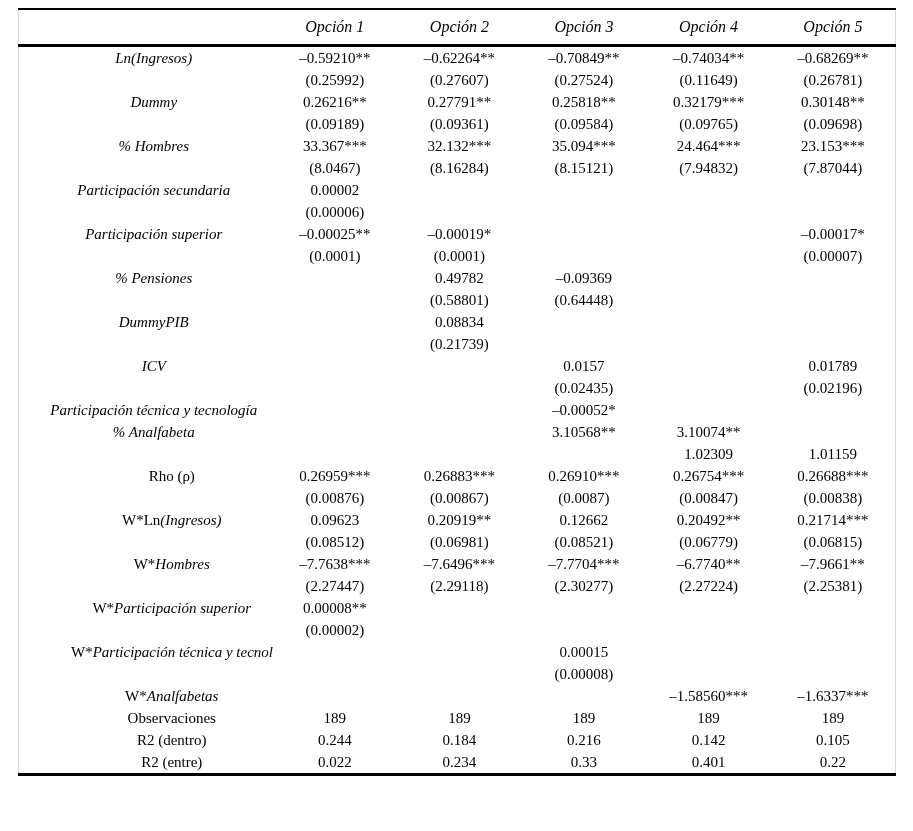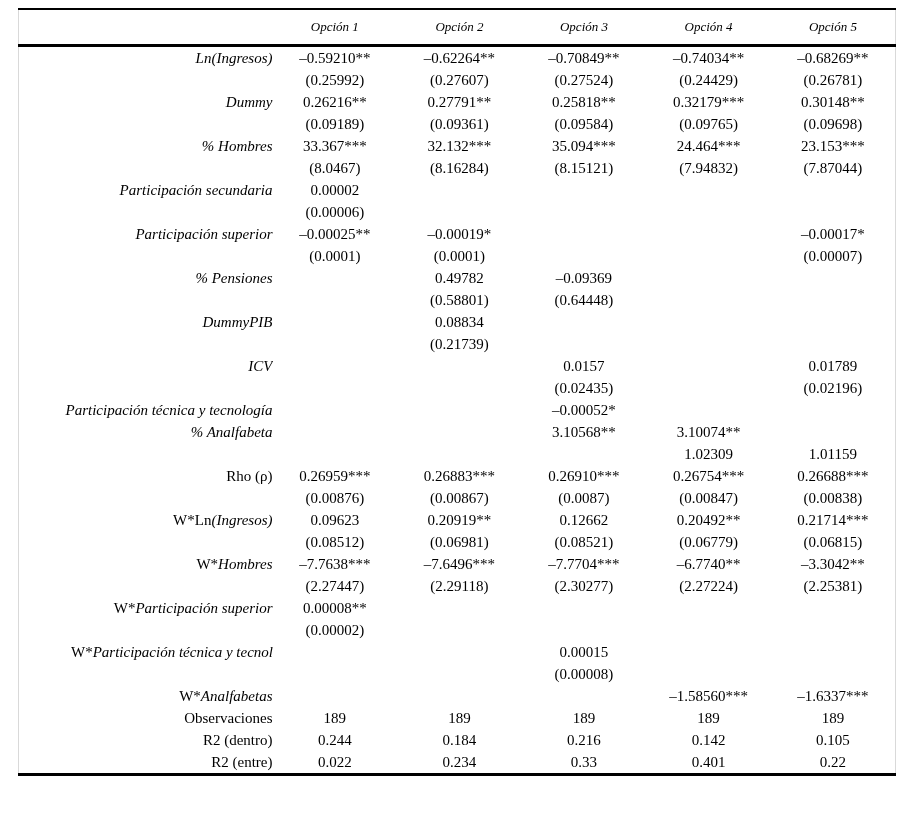--- a/index.html
+++ b/index.html
@@ -28,37 +28,37 @@
     border-bottom: 3px solid #000000;
     border-left: 1px solid #d9d9d9;
     border-right: 1px solid #d9d9d9;
   }
   col.c-label { width: 254px; }
   col.c-data  { width: 124.6px; }
   thead th {
     height: 34px;
     font-weight: normal;
     font-style: italic;
-    font-size: 13px;
+    font-size: 16px;
     text-align: center;
     vertical-align: middle;
     border-bottom: 3px solid #000000;
     padding: 0;
   }
   thead th.corner { font-style: normal; }
   tbody td {
     height: 22px;
     line-height: 22px;
     font-size: 15px;
     padding: 0;
     white-space: nowrap;
     overflow: hidden;
   }
   td.lbl {
-    text-align: right;
+    text-align: center;
     padding-left: 16px;
   }
   td.lbl .it { font-style: italic; }
   td.lbl .up { font-style: normal; margin-left: 36px; }
   td.val { text-align: center; }
 </style>
 </head>
 <body>
 
 <div class="sheet">
@@ -88,21 +88,21 @@
           <td class="val">–0.62264**</td>
           <td class="val">–0.70849**</td>
           <td class="val">–0.74034**</td>
           <td class="val">–0.68269**</td>
         </tr>
         <tr>
           <td class="lbl"></td>
           <td class="val">(0.25992)</td>
           <td class="val">(0.27607)</td>
           <td class="val">(0.27524)</td>
-          <td class="val">(0.24429)</td>
+          <td class="val">(0.11649)</td>
           <td class="val">(0.26781)</td>
         </tr>
         <tr>
           <td class="lbl"><span class="it">Dummy</span></td>
           <td class="val">0.26216**</td>
           <td class="val">0.27791**</td>
           <td class="val">0.25818**</td>
           <td class="val">0.32179***</td>
           <td class="val">0.30148**</td>
         </tr>
@@ -265,21 +265,21 @@
           <td class="val">(0.08521)</td>
           <td class="val">(0.06779)</td>
           <td class="val">(0.06815)</td>
         </tr>
         <tr>
           <td class="lbl"><span class="up">W*</span><span class="it">Hombres</span></td>
           <td class="val">–7.7638***</td>
           <td class="val">–7.6496***</td>
           <td class="val">–7.7704***</td>
           <td class="val">–6.7740**</td>
-          <td class="val">–3.3042**</td>
+          <td class="val">–7.9661**</td>
         </tr>
         <tr>
           <td class="lbl"></td>
           <td class="val">(2.27447)</td>
           <td class="val">(2.29118)</td>
           <td class="val">(2.30277)</td>
           <td class="val">(2.27224)</td>
           <td class="val">(2.25381)</td>
         </tr>
         <tr>

